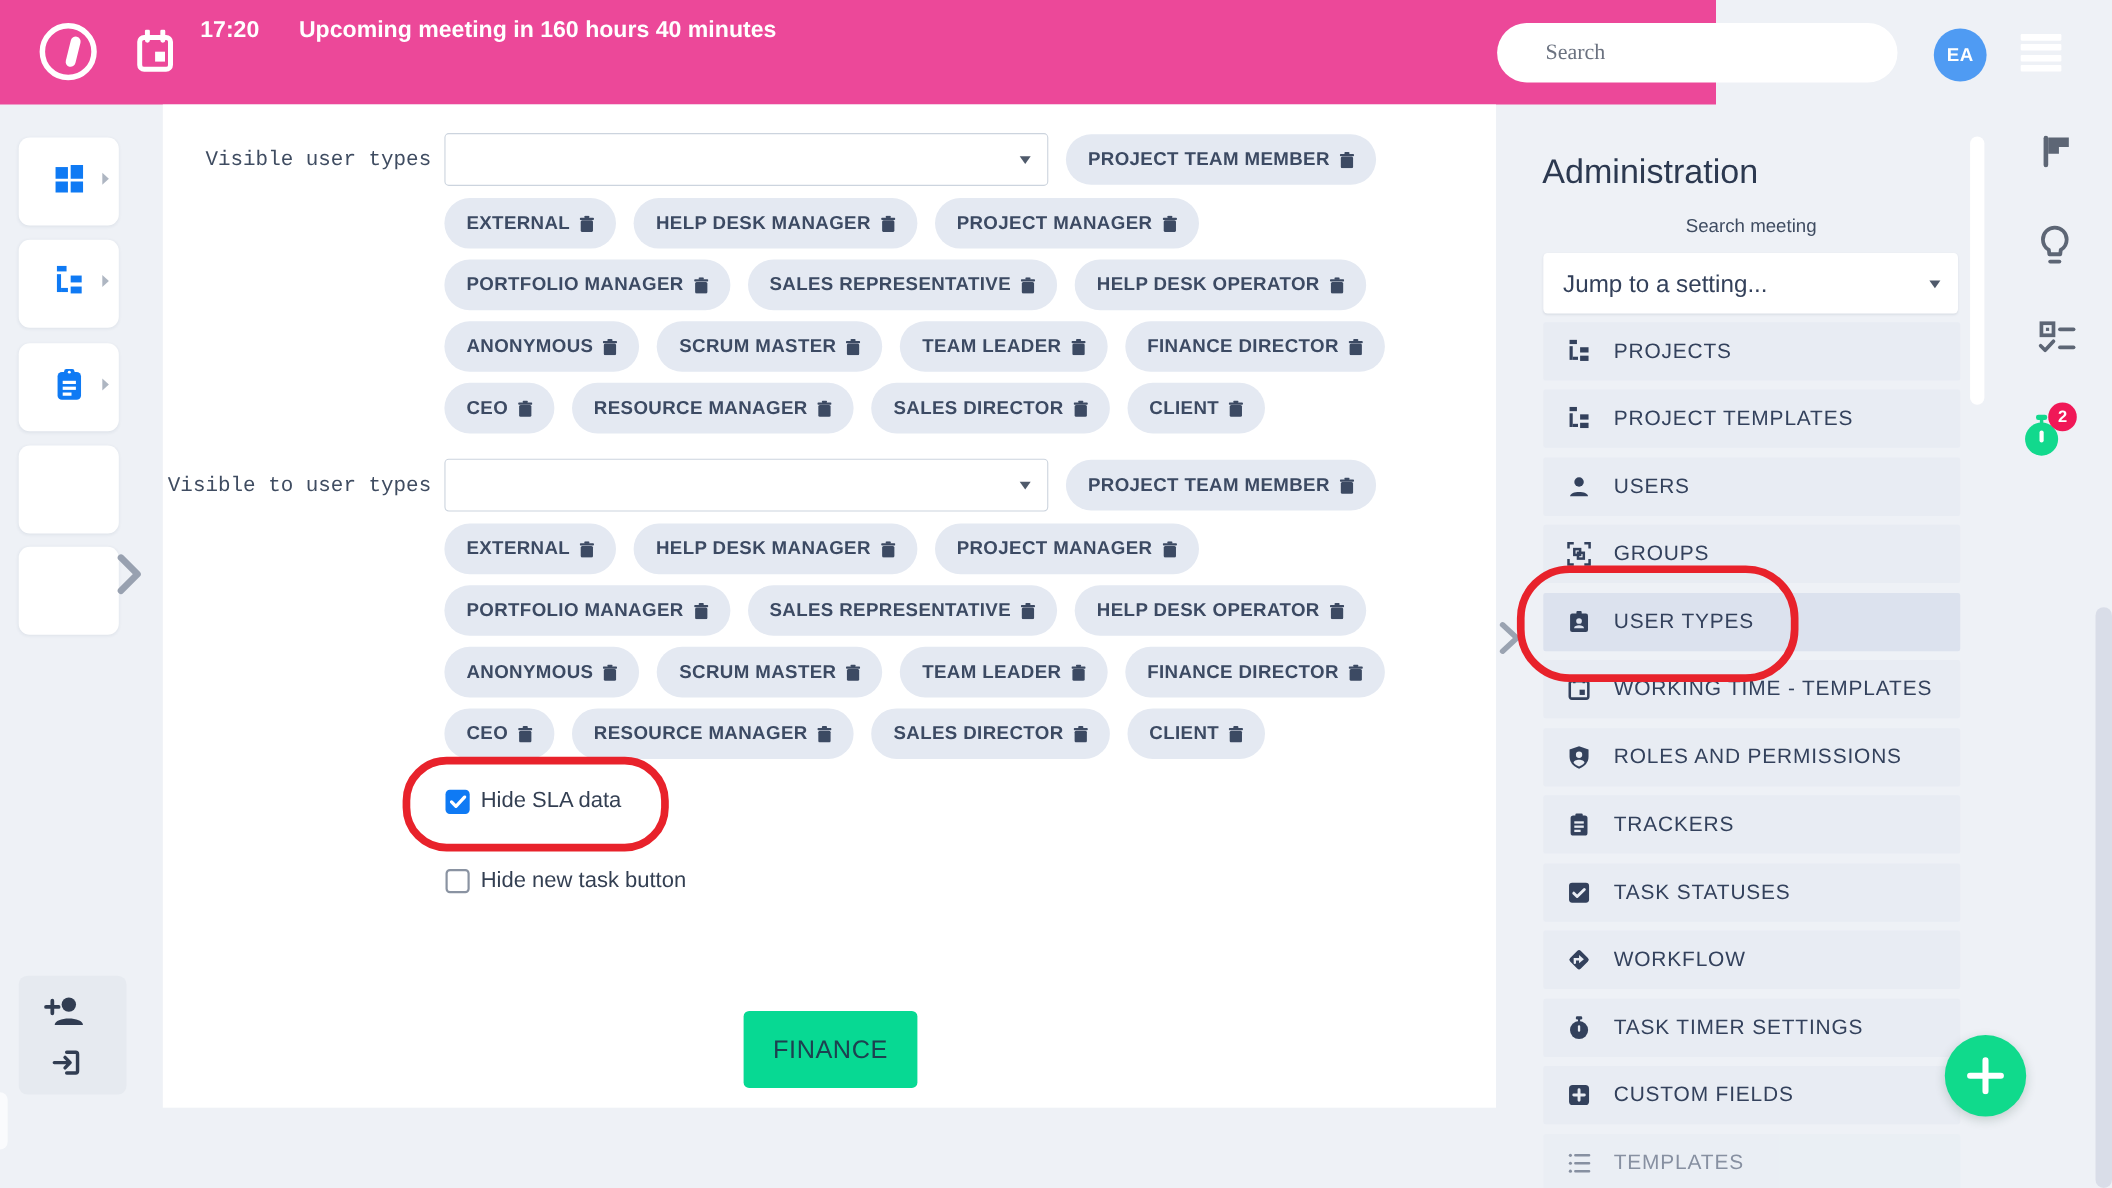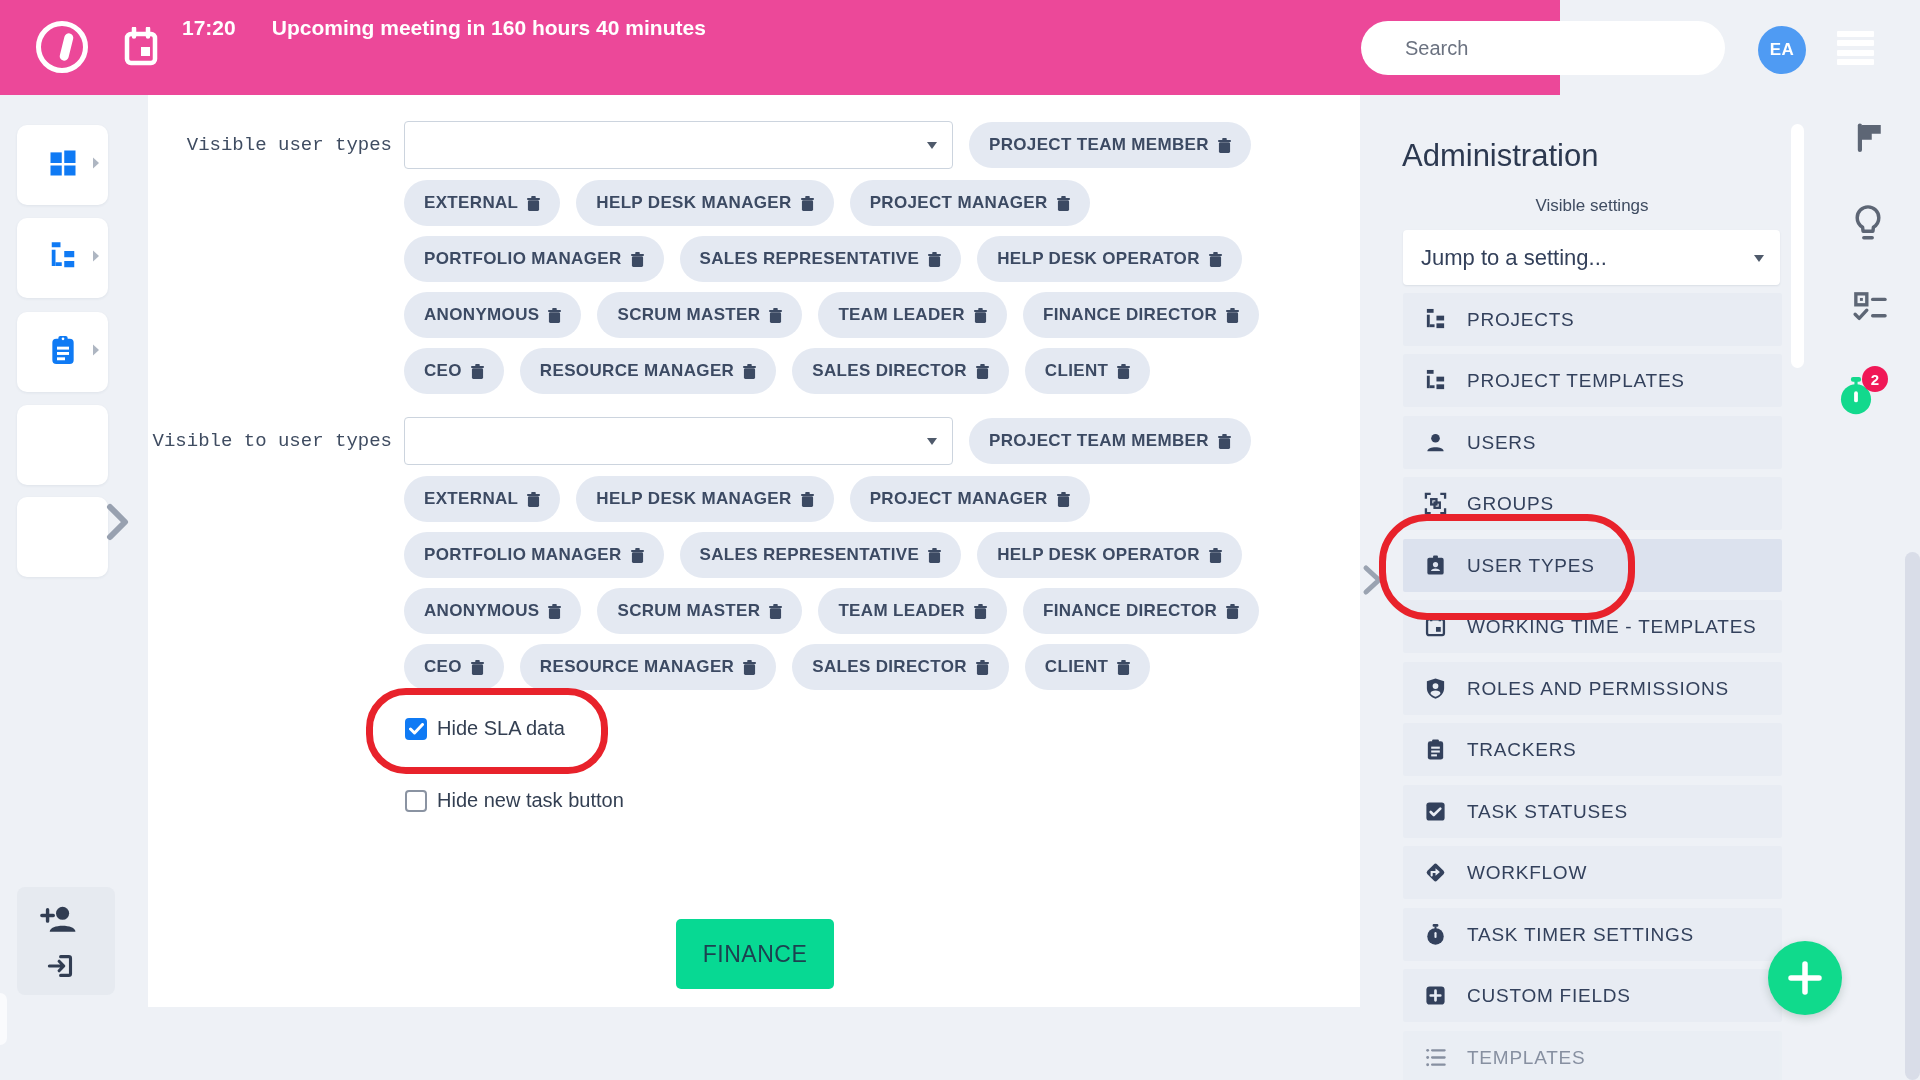--- a/index.html
+++ b/index.html
@@ -9,21 +9,21 @@
     -webkit-font-smoothing:antialiased;
   }
   
   .topbar{position:absolute;left:0;top:0;width:1560px;height:95px;background:#ec4899;}
   .logo-ring{position:absolute;left:36px;top:21px;width:42px;height:42px;border:5px solid #fff;border-radius:50%;}
   .logo-bar{position:absolute;left:21px;top:7px;width:9px;height:28px;background:#fff;border-radius:5px;transform:rotate(14deg);}
   .cal-icon{position:absolute;left:124px;top:27px;}
   .meet-text{position:absolute;left:182px;top:13px;color:#fff;font-size:21px;font-weight:600;line-height:29px;}
   .meet-line{display:flex;gap:36px;white-space:nowrap;}
   .search{position:absolute;left:1361px;top:21px;width:364px;height:54px;border-radius:27px;background:#fff;border:none;outline:none;
-    padding:0 20px 0 44px;font-size:20px;color:#3c4a63;font-family:Liberation Sans, sans-serif;box-sizing:border-box;}
+    padding:0 20px 0 44px;font-size:20px;color:#3c4a63;font-family:Liberation Serif, serif;box-sizing:border-box;}
   .search::placeholder{color:#6b7280;}
   .avatar{position:absolute;left:1758px;top:26px;width:48px;height:48px;border-radius:50%;background:#4f9bf3;color:#fff;
     display:flex;align-items:center;justify-content:center;font-size:17px;font-weight:600;letter-spacing:.5px;}
   .burger{position:absolute;left:1837px;top:31px;width:37px;height:34px;display:flex;flex-direction:column;justify-content:space-between;cursor:pointer;}
   .burger i{display:block;height:5.8px;background:#fff;border-radius:1px;}
   
   .lcard{position:absolute;left:17px;width:91px;height:80px;background:#fff;border-radius:10px;box-shadow:0 1px 3px rgba(30,50,90,.07);}
   .lcard .cicon{position:absolute;left:50%;top:50%;transform:translate(-50%,-50%);}
   .lcard .carrow{position:absolute;right:7px;top:50%;transform:translateY(-50%);}
   .big-chevron{position:absolute;left:105px;top:503px;}
@@ -455,21 +455,21 @@
   <div class="cbrow" style="top:694px">
     <span class="cbox off"></span>
     <span class="cblabel">Hide new task button</span>
   </div>
 
   <button class="update-btn">FINANCE</button>
 </main>
 
 <aside>
   <h1 class="admin-title" style="margin:0;font-weight:400">Administration</h1>
-  <div class="admin-sub">Visible settings</div>
+  <div class="admin-sub">Search meeting</div>
   <div class="jump">
     <span>Jump to a setting...</span>
     <span class="caret"></span>
   </div>
 
   <div class="srow" style="top:293px">
     <span class="sicon">
         <svg width="23" height="23" viewBox="0 0 24 24" fill="#33415c">
           <rect x="3" y="1" width="7" height="4"></rect>
           <rect x="3" y="7" width="3" height="13"></rect>

